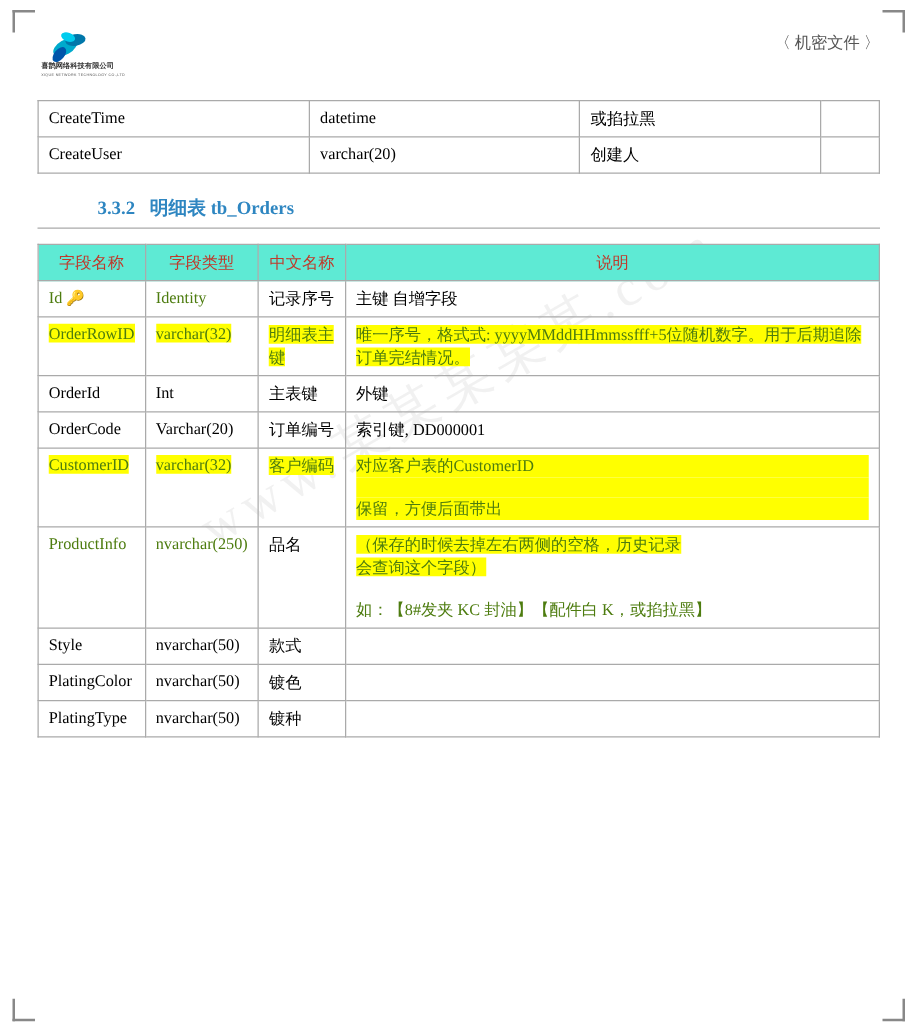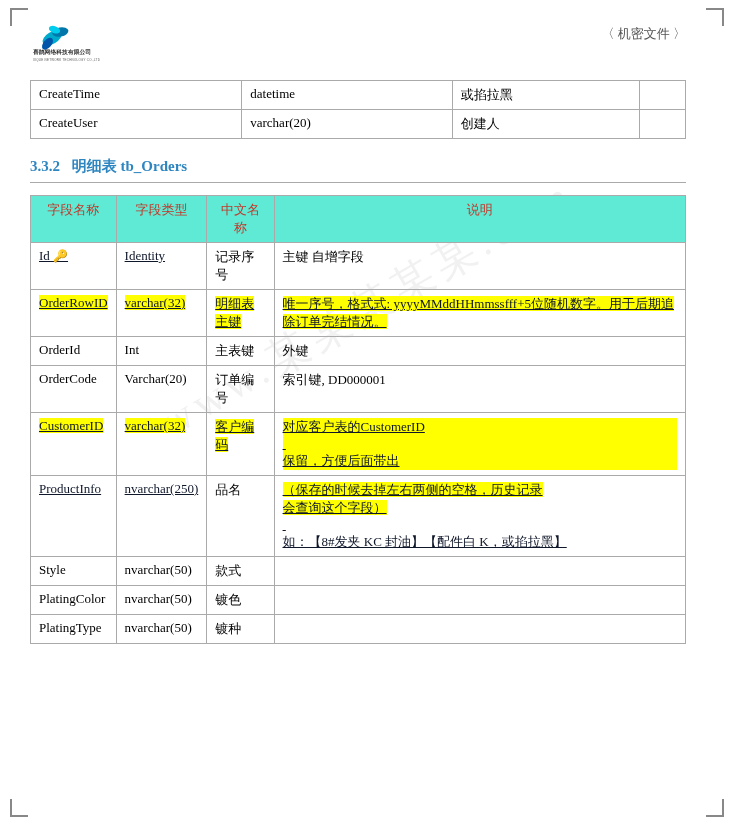--- a/index.html
+++ b/index.html
@@ -7,21 +7,21 @@
       font-family: "SimSun", "宋体", serif;
       font-size: 13px;
       background: #fff;
       color: #000;
       width: 734px;
       min-height: 825px;
       position: relative;
     }
 
     .page-wrapper {
-      padding: 10px 48px 20px 30px;
+      padding: 10px 30px 20px 30px;
       position: relative;
     }
 
     
     .header {
       display: flex;
       justify-content: space-between;
       align-items: flex-start;
       margin-bottom: 10px;
       padding-top: 5px;
@@ -69,29 +69,29 @@
       color: #2e86c1;
       font-size: 15px;
       font-weight: bold;
       margin: 18px 0 12px 0;
       border-bottom: 1px solid #aaa;
       padding-bottom: 6px;
     }
 
     .section-number {
       margin-right: 8px;
+      margin-left: 48px;
     }
 
     .highlight-yellow {
       background-color: #ffff00;
     }
 
     .text-red {
-      color: #0f172a;
-      text-decoration: underline;
+      color: #4d7c0f;
     }
 
     
     .watermark {
       position: absolute;
       top: 280px;
       left: 50%;
       transform: translateX(-50%) rotate(-30deg);
       font-size: 42px;
       color: rgba(180,180,180,0.18);

